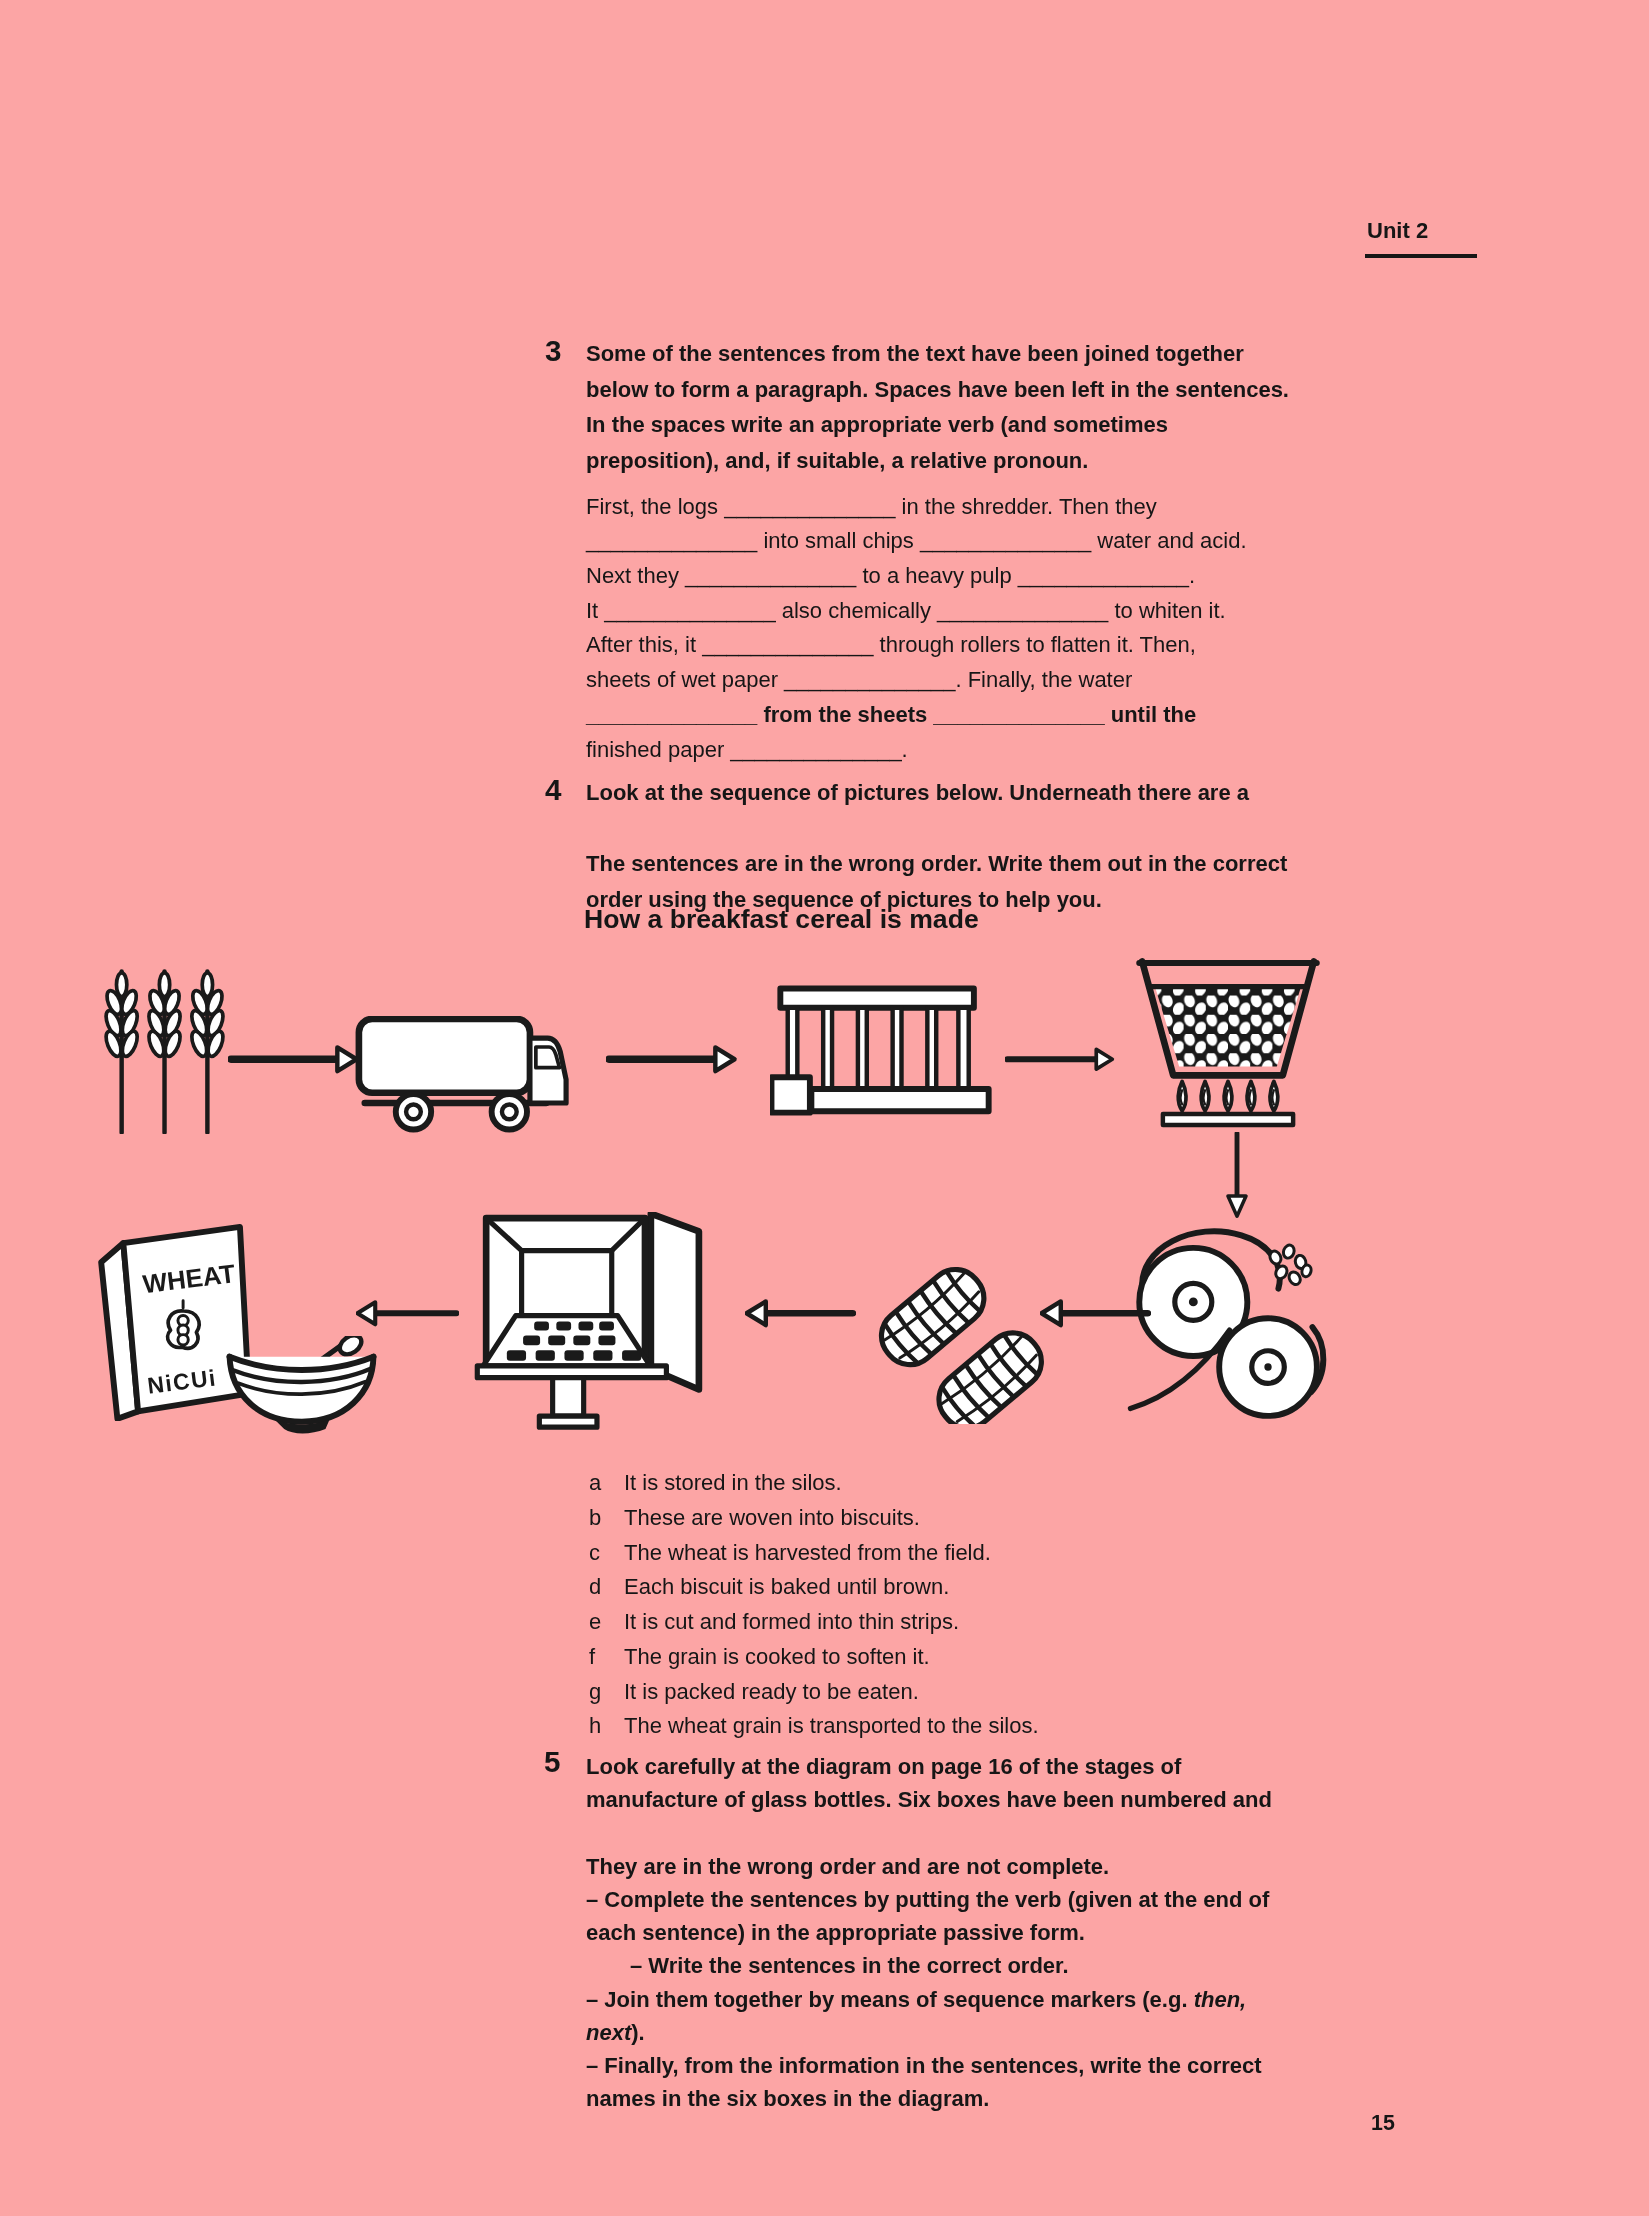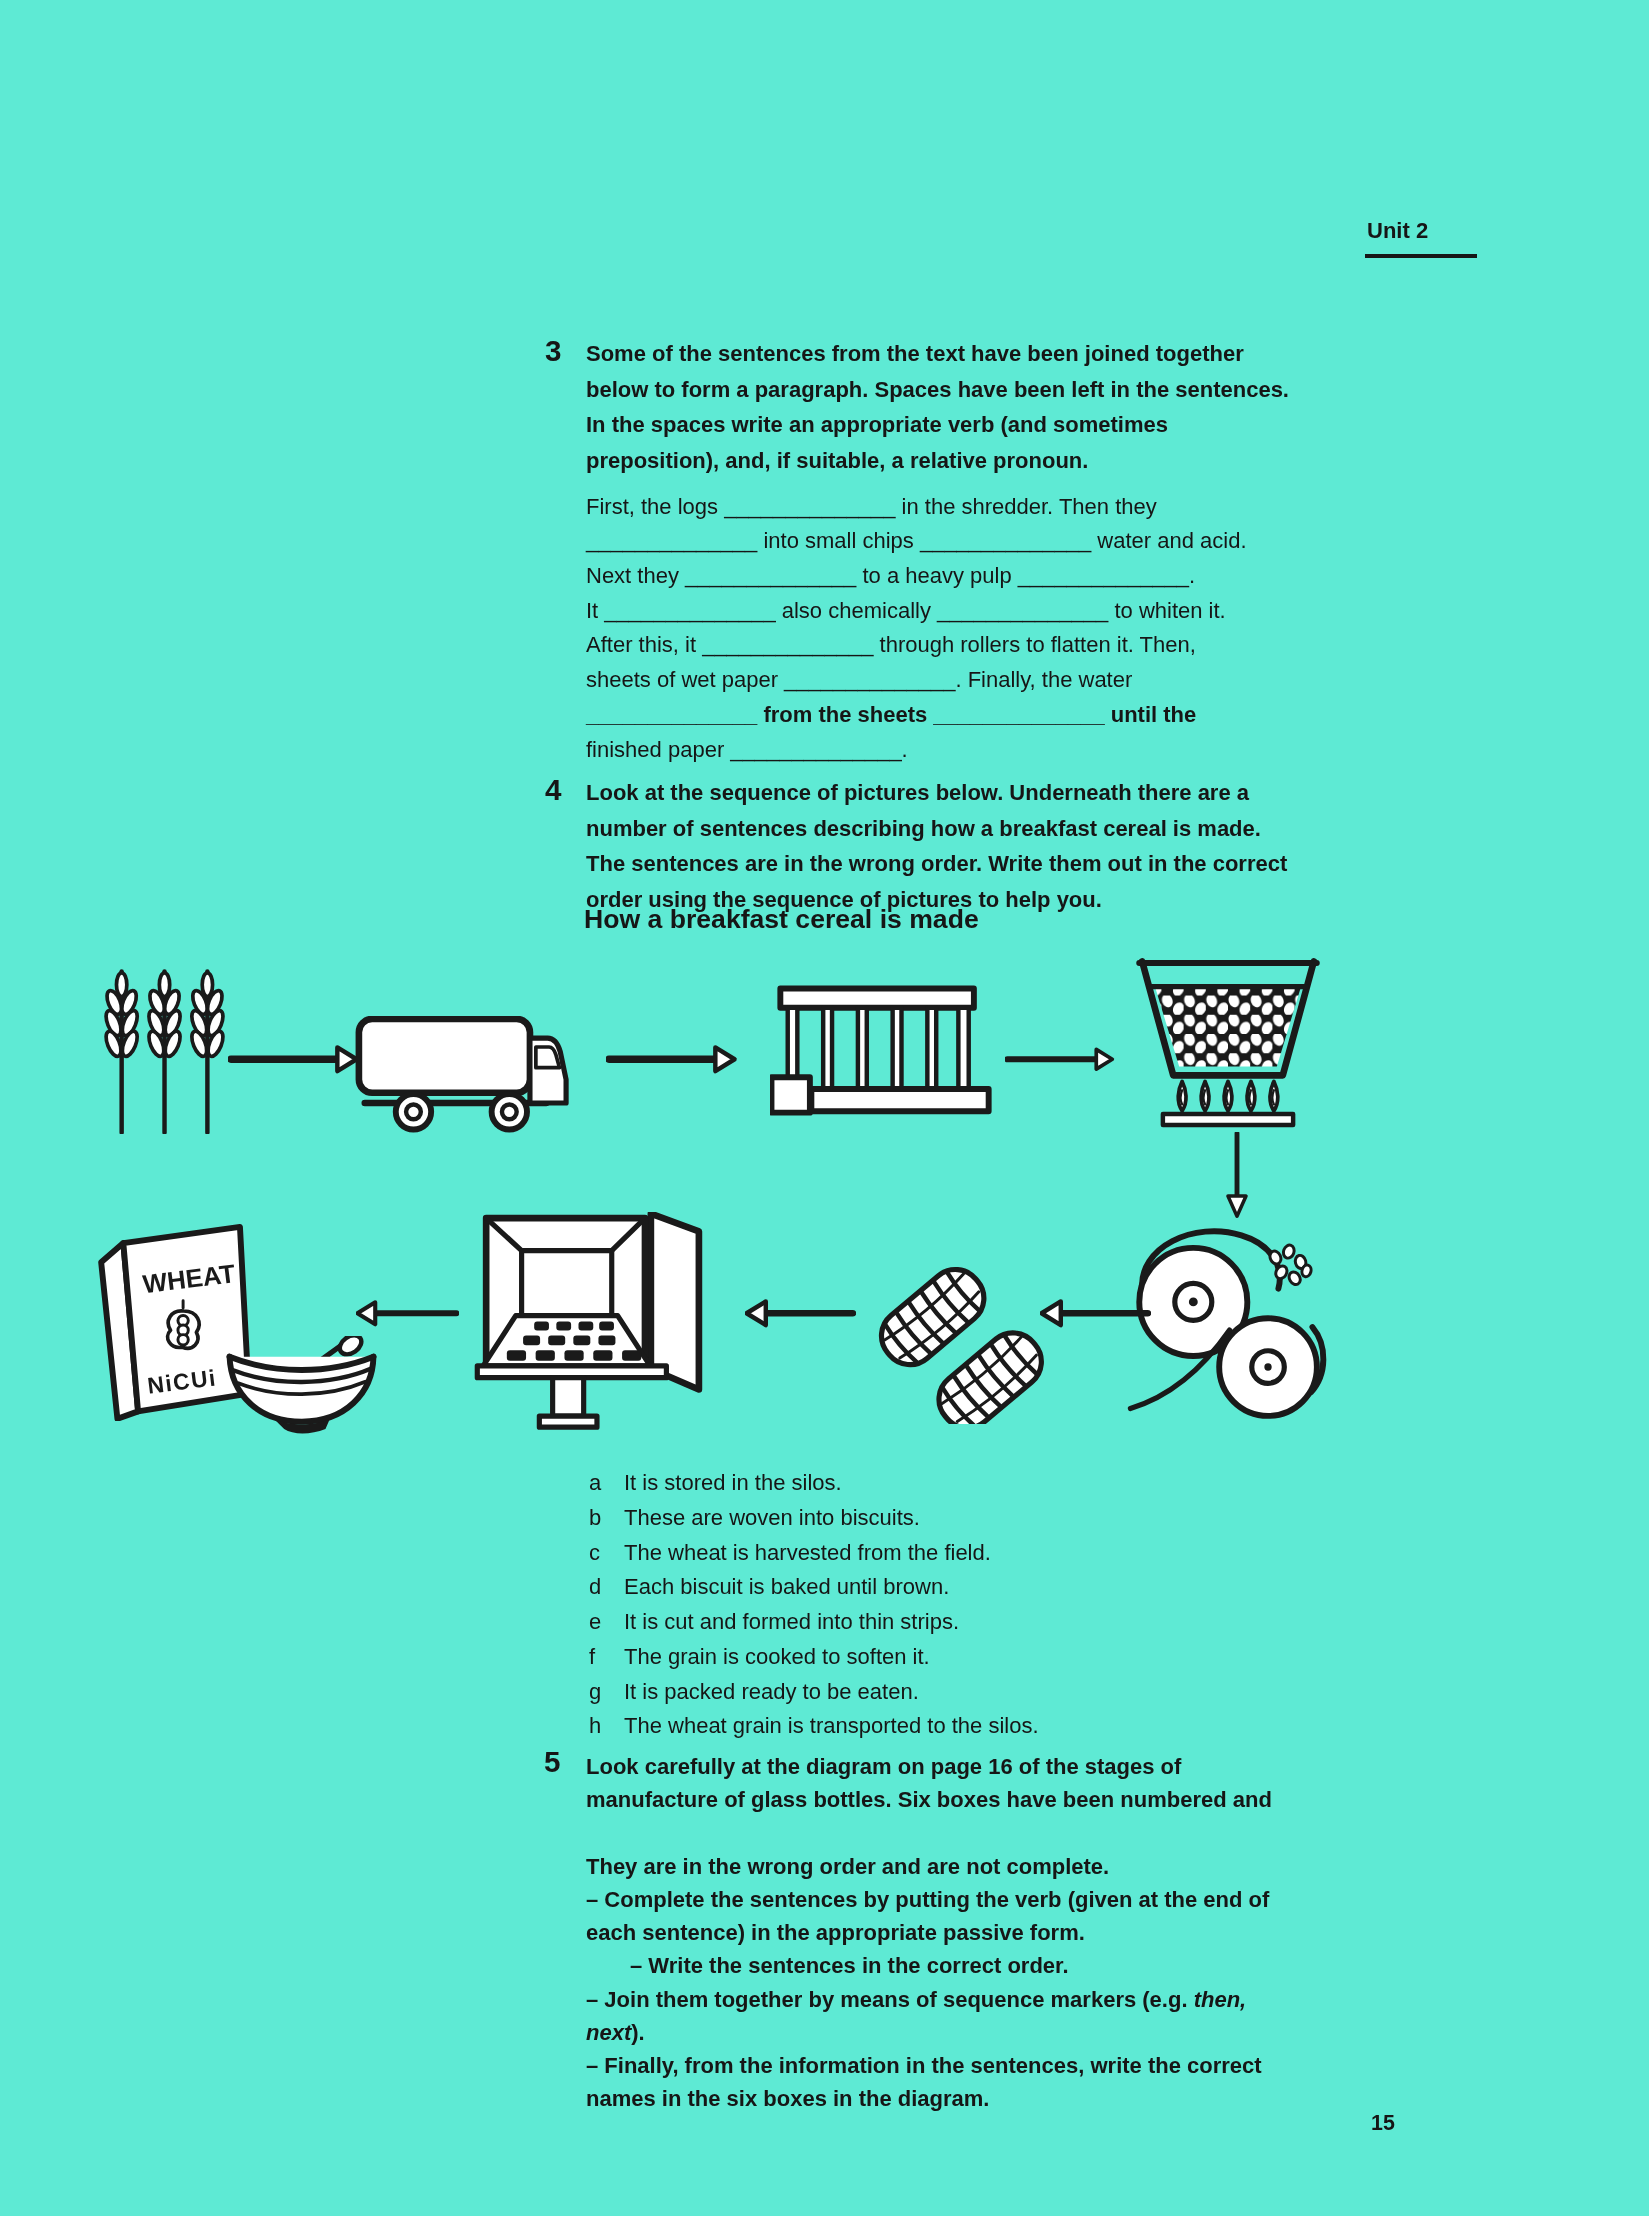--- a/index.html
+++ b/index.html
@@ -1,17 +1,17 @@
 <!DOCTYPE html>
 <html style="font-size:11.8px"><head>
 <meta charset="utf-8">
 <style>
   html,body{margin:0;padding:0;background:#e8e8e8;}
   .page{
-    position:relative;width:1650px;height:2216px;background:#5eead4;
+    position:relative;width:1650px;height:2216px;background:#fca5a5;
     font-family:"Liberation Sans",sans-serif;color:#161616;overflow:hidden;
   }
   .t{position:absolute;white-space:nowrap;font-size:22px;line-height:1.2;}
   .b{font-weight:bold;}
   .r{font-weight:normal;}
   .num{position:absolute;font-size:29.6px;font-weight:bold;}
   .unit{position:absolute;left:1367px;top:218px;font-size:22px;font-weight:bold;}
   .unit-rule{position:absolute;left:1365px;top:254px;width:112px;height:3.7px;background:#161616;}
   .pageno{position:absolute;left:1371px;top:2111px;font-size:21.4px;font-weight:bold;}
   .title{position:absolute;left:584px;top:904px;font-size:26.6px;font-weight:bold;white-space:nowrap;}
@@ -38,21 +38,20 @@
   <div class="t r" style="left:586px;top:528px;">______________ into small chips ______________ water and acid.</div>
   <div class="t r" style="left:586px;top:563px;">Next they ______________ to a heavy pulp ______________.</div>
   <div class="t r" style="left:586px;top:598px;">It ______________ also chemically ______________ to whiten it.</div>
   <div class="t r" style="left:586px;top:632px;">After this, it ______________ through rollers to flatten it. Then,</div>
   <div class="t r" style="left:586px;top:667px;">sheets of wet paper ______________. Finally, the water</div>
   <div class="t r" style="left:586px;top:702px;font-weight:bold;">______________ from the sheets ______________ until the</div>
   <div class="t r" style="left:586px;top:737px;">finished paper ______________.</div>
 
   <div class="num" style="left:545px;top:773px;">4</div>
   <div class="t b" style="left:586px;top:780px;">Look at the sequence of pictures below. Underneath there are a</div>
-  <div class="t b" style="left:586px;top:816px;">number of sentences describing how a breakfast cereal is made.</div>
   <div class="t b" style="left:586px;top:851px;">The sentences are in the wrong order. Write them out in the correct</div>
   <div class="t b" style="left:586px;top:887px;">order using the sequence of pictures to help you.</div>
 
   <div class="title">How a breakfast cereal is made</div>
 
   <div class="fig" style="left:103px;top:964px;width:126px;height:170px;">
     <svg viewBox="0 0 170 230" fill="#fff" stroke="#1a1a1a" stroke-width="5">
       <defs>
         <g id="stalk">
           <line x1="25" y1="228" x2="25" y2="10" stroke-width="6"></line>

